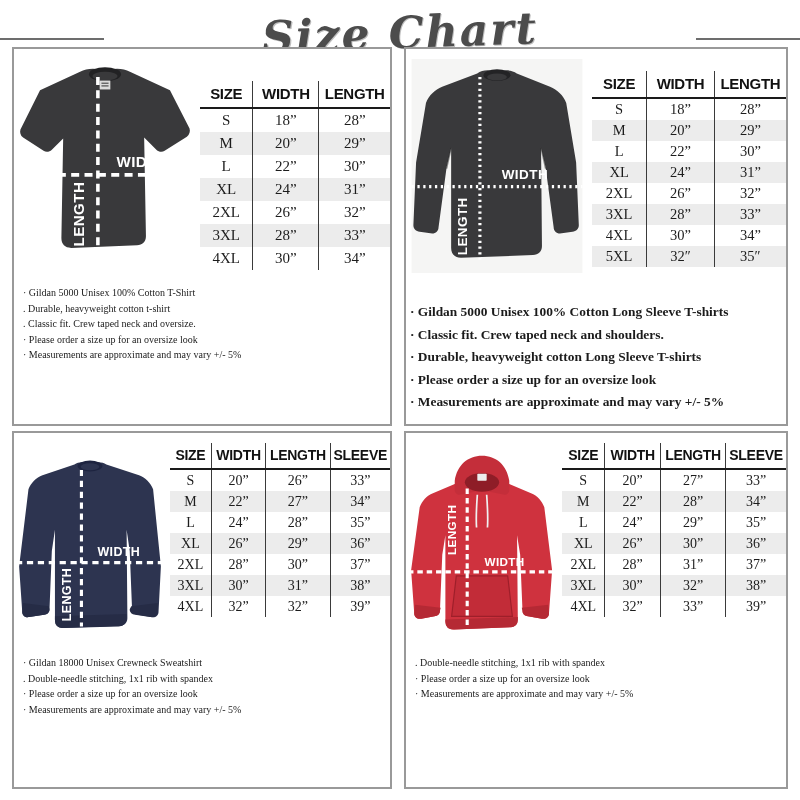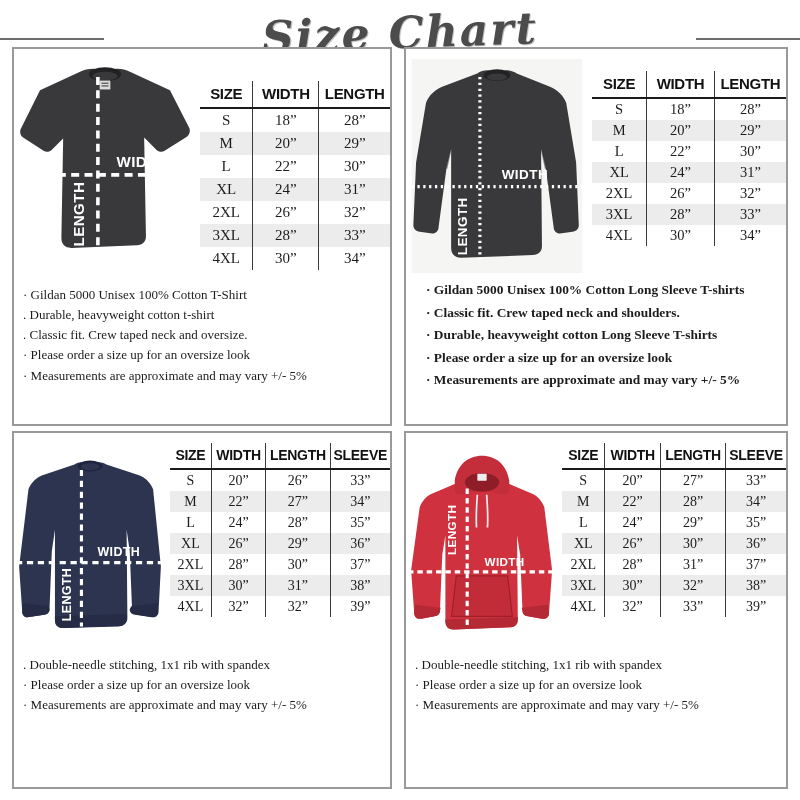--- a/index.html
+++ b/index.html
@@ -35,23 +35,23 @@
   .cols3 th:nth-child(1){width:52px}.cols3 th:nth-child(2){width:64px}.cols3 th:nth-child(3){width:68px}
   .p-tr .size-table{margin-top:22px;}
   .p-tr .size-table td{padding:2px 2px;font-size:14.5px;}
   .cols4{margin-top:10px;}
   .cols4 th{font-size:14px;}
   .cols4 td{font-size:14px;padding:2.5px 2px;}
   .cols4 th:nth-child(1){width:46px}.cols4 th:nth-child(2){width:56px}
   .cols4 th:nth-child(3){width:64px}.cols4 th:nth-child(4){width:58px}
   
   .bullets{list-style:none;margin:12px 0 0;padding:0 4px 0 9px;}
-  .bullets li{font-family:"Liberation Serif",serif;font-size:13px;color:#1b1b1b;
+  .bullets li{font-family:"Liberation Serif",serif;font-size:10px;color:#1b1b1b;
     line-height:1.55;white-space:nowrap;}
-  .p-tr .bullets{margin-top:6px;padding-left:20px;}
+  .p-tr .bullets{margin-top:28px;padding-left:4px;}
   .p-tr .bullets li{font-weight:bold;font-size:13.4px;line-height:1.68;}
   .p-bl .bullets,.p-br .bullets{margin-top:8px;}
   
   .gtxt{font-family:"Liberation Sans",sans-serif;font-weight:bold;fill:#ffffff;letter-spacing:.5px;}
 </style>
 </head>
 <body>
 
 <div class="header">
   <div class="rule"></div>
@@ -179,20 +179,25 @@
           <tr class="shade">
             <td>3XL</td>
             <td>28”</td>
             <td>33”</td>
           </tr>
           <tr>
             <td>4XL</td>
             <td>30”</td>
             <td>34”</td>
           </tr>
+          <tr class="shade">
+            <td>5XL</td>
+            <td>32″</td>
+            <td>35″</td>
+          </tr>
         </tbody>
       </table>
   </div>
   <ul class="bullets">
       <li>· Gildan 5000 Unisex 100% Cotton Long Sleeve T-shirts</li>
       <li>· Classic fit. Crew taped neck and shoulders.</li>
       <li>· Durable, heavyweight cotton Long Sleeve T-shirts</li>
       <li>· Please order a size up for an oversize look</li>
       <li>· Measurements are approximate and may vary +/- 5%</li>
     </ul>
@@ -261,20 +266,21 @@
           <tr>
             <td>4XL</td>
             <td>32”</td>
             <td>32”</td>
             <td>39”</td>
           </tr>
         </tbody>
       </table>
   </div>
   <ul class="bullets">
+      <li>· Gildan 18000 Unisex Crewneck Sweatshirt</li>
       <li>. Double-needle stitching, 1x1 rib with spandex</li>
       <li>· Please order a size up for an oversize look</li>
       <li>· Measurements are approximate and may vary +/- 5%</li>
     </ul>
 </div>
 
 <div class="panel p-br">
   <div class="top-area">
     <svg class="g-bottom" viewBox="0 0 190 250">
       <path d="M60,44 L32,56 C24,59 18,66 15,74 L4,155 L8,210 C8,215 12,218 17,217 L34,214 C38,214 41,211 41,207 L44,135 L48,110 L48,220 C48,227 52,231 59,231 L131,228 C137,228 141,224 141,218 L140,110 L144,135 L147,207 C147,211 150,214 154,214 L172,217 C177,218 181,215 181,210 L185,155 L175,74 C172,66 166,59 158,56 L130,44 Z" fill="#cf323e"></path>

